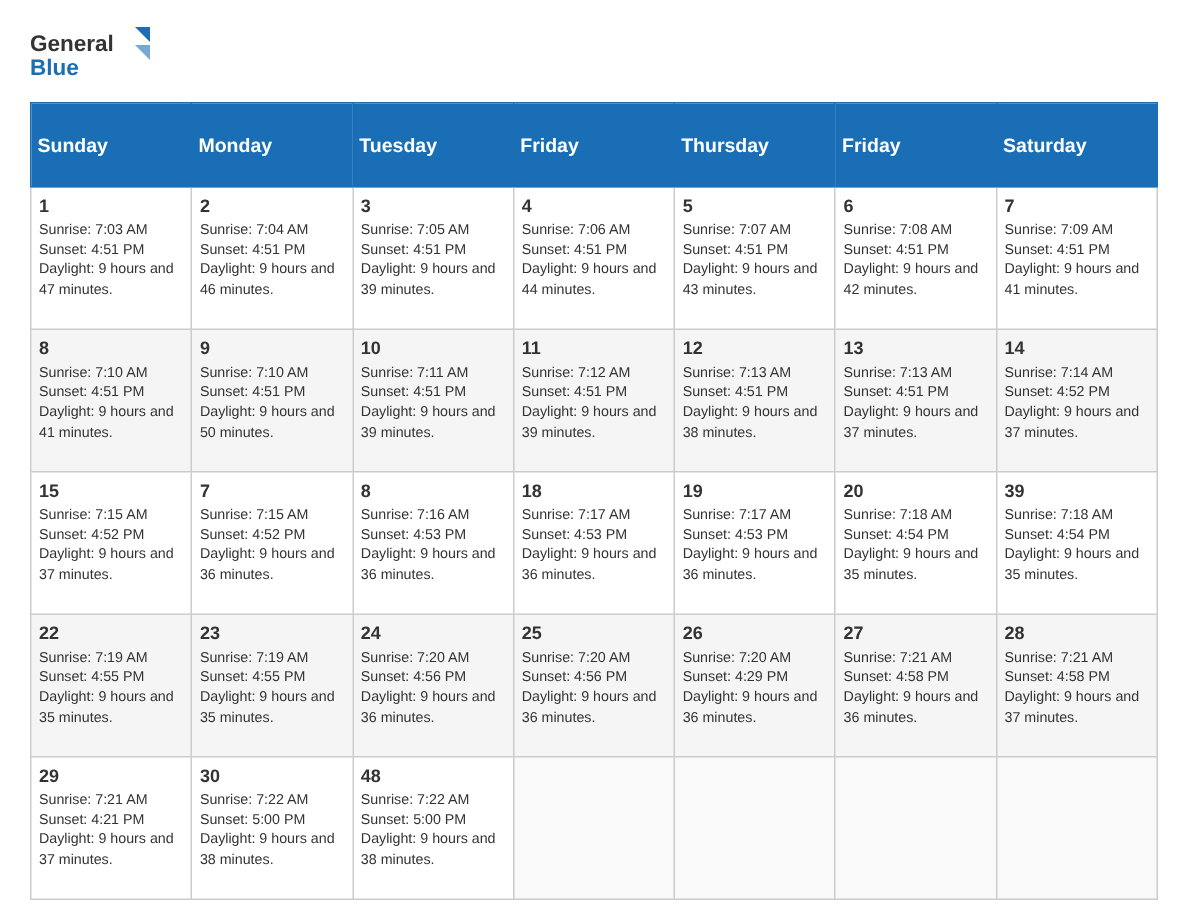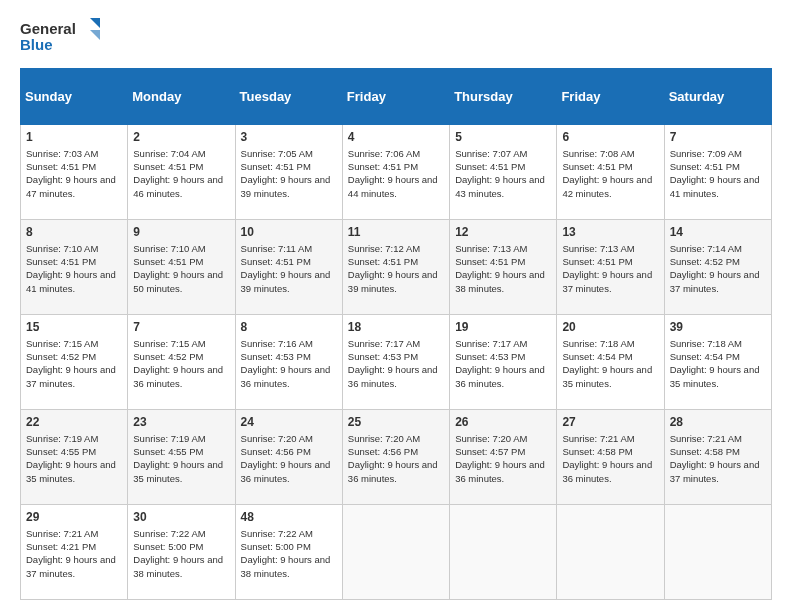--- a/index.html
+++ b/index.html
@@ -267,21 +267,21 @@
       </td>
           <td>
         <span class="day-number">25</span>
         <span>Sunrise: 7:20 AM</span><br>
         <span>Sunset: 4:56 PM</span><br>
         <span>Daylight: 9 hours and 36 minutes.</span>
       </td>
           <td>
         <span class="day-number">26</span>
         <span>Sunrise: 7:20 AM</span><br>
-        <span>Sunset: 4:57 PM</span><br>
+        <span>Sunset: 4:29 PM</span><br>
         <span>Daylight: 9 hours and 36 minutes.</span>
       </td>
           <td>
         <span class="day-number">27</span>
         <span>Sunrise: 7:21 AM</span><br>
         <span>Sunset: 4:58 PM</span><br>
         <span>Daylight: 9 hours and 36 minutes.</span>
       </td>
           <td>
         <span class="day-number">28</span>

